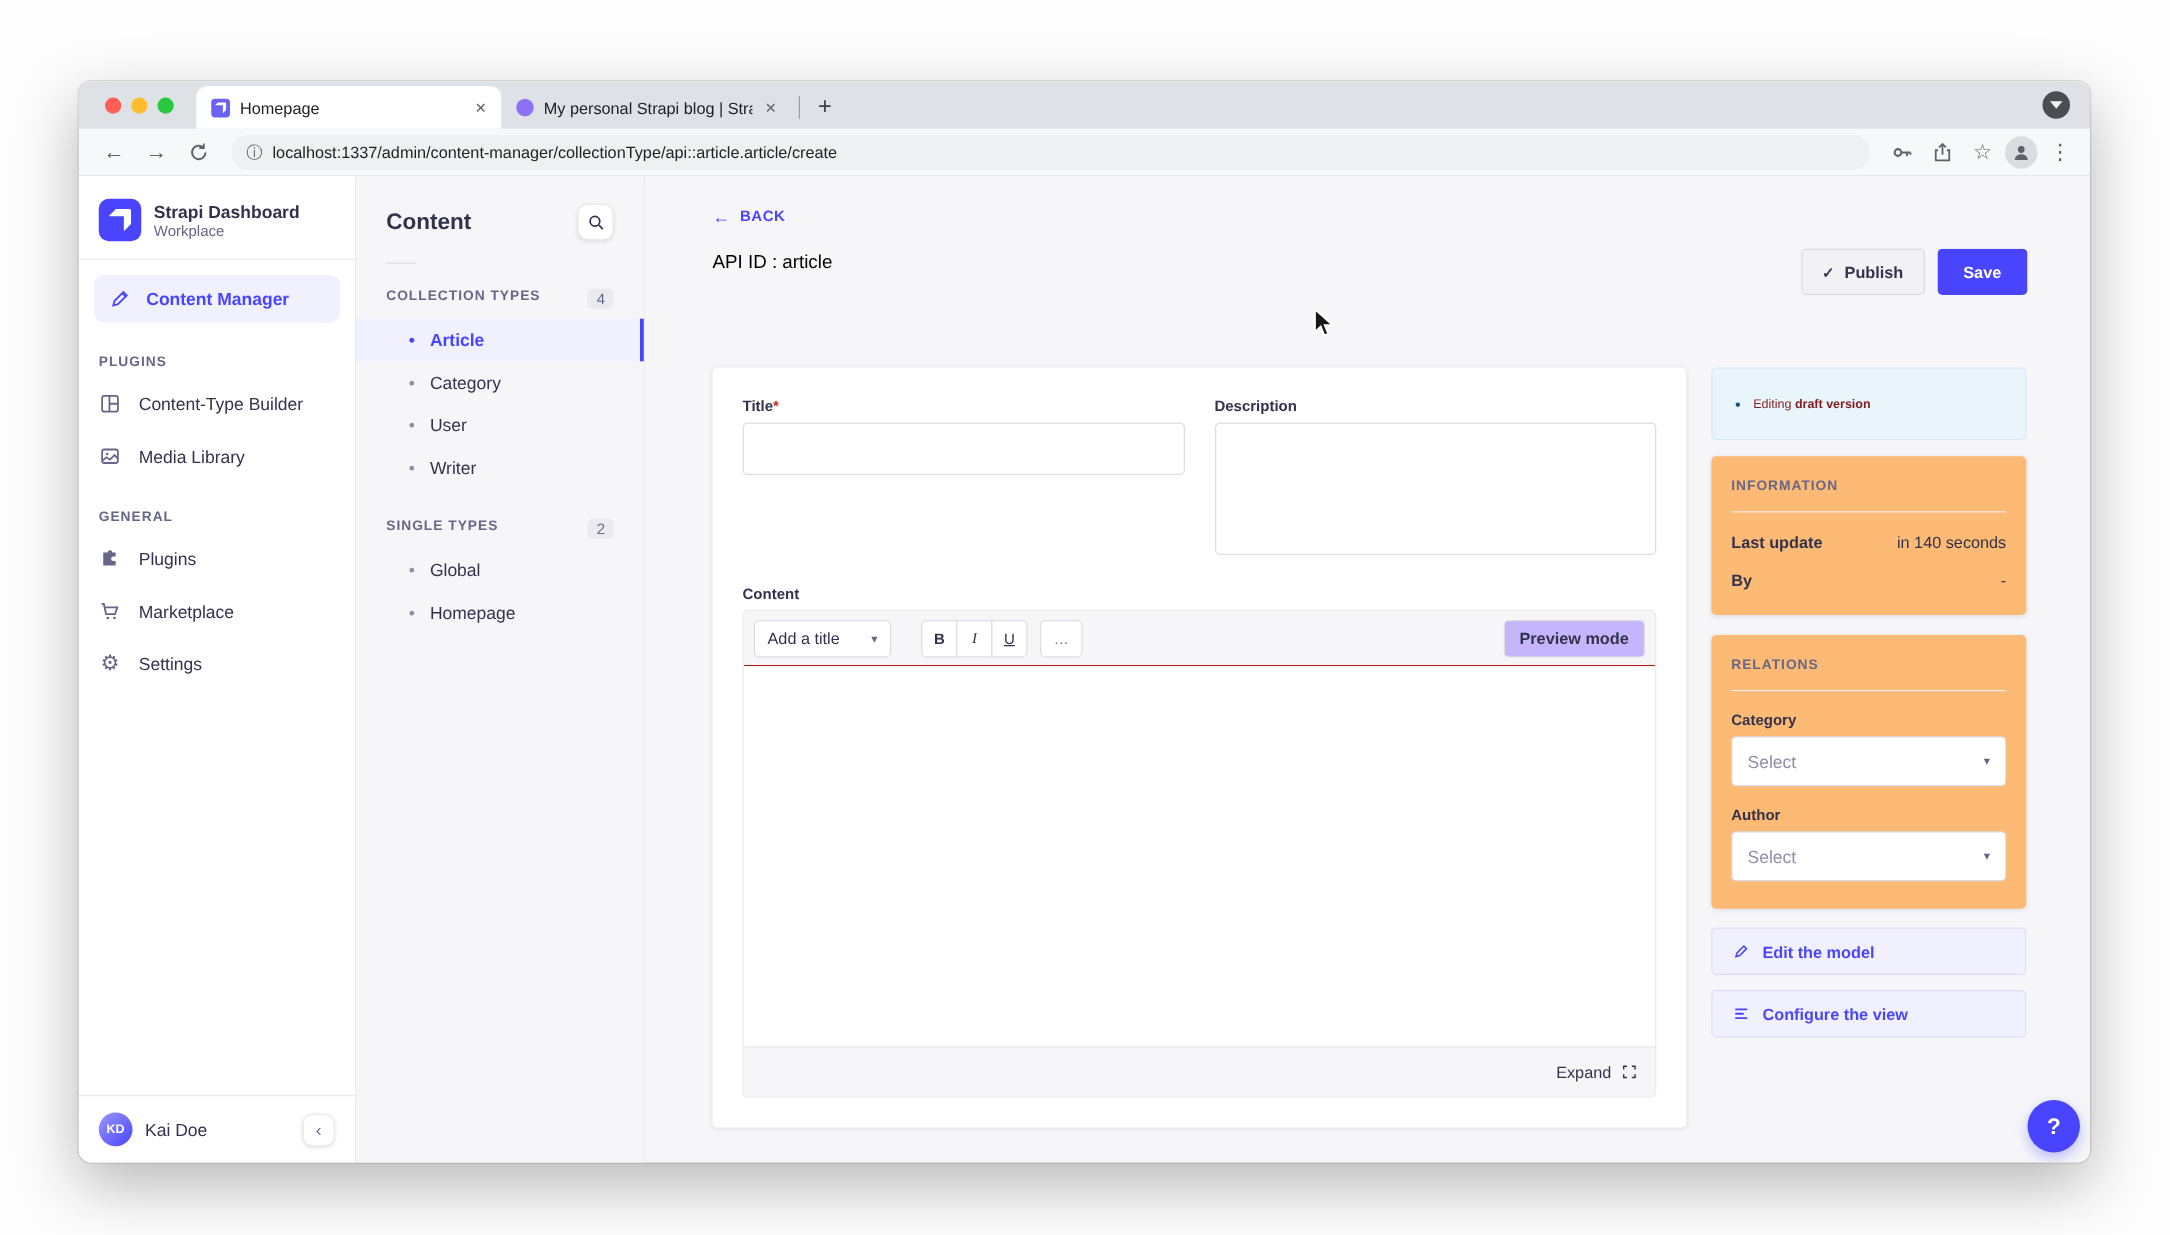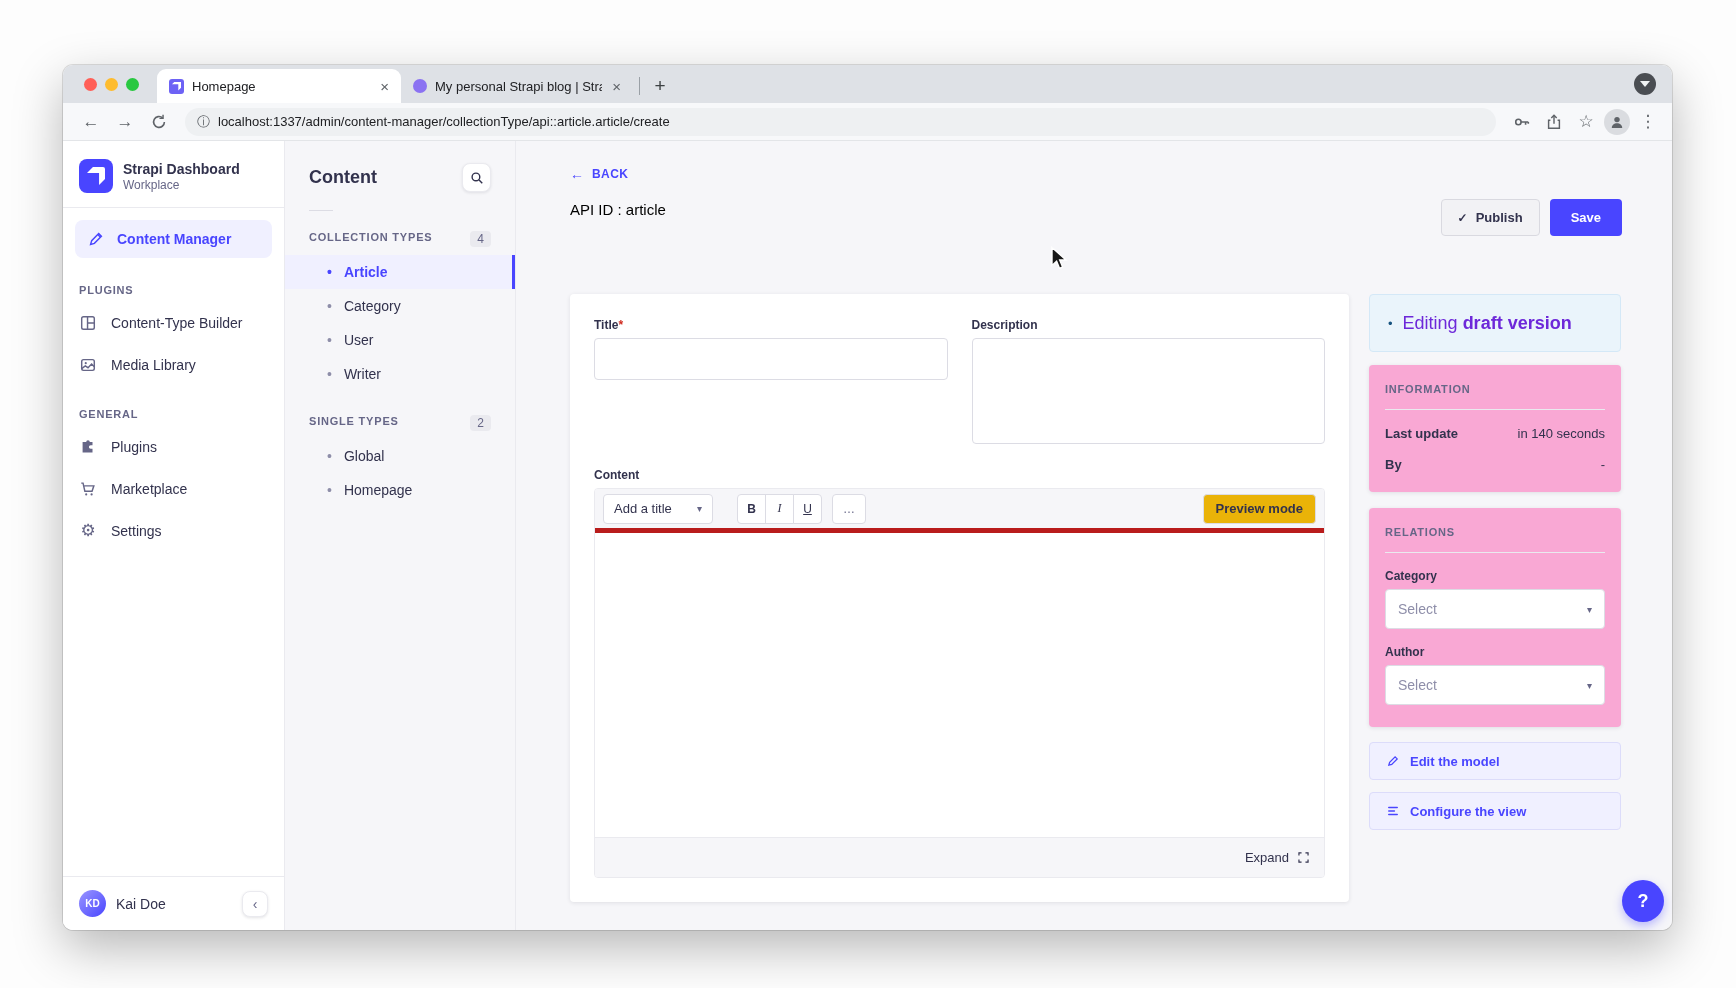--- a/index.html
+++ b/index.html
@@ -102,45 +102,45 @@
 
   
   .form-card { width:779px; background:#fff; border-radius:4px; box-shadow:0 1px 4px rgba(33,33,52,.1); padding:24px 24px 24px 24px; }
   .fields { display:grid; grid-template-columns:1fr 1fr; gap:24px; }
   .f-label { font-size:12px; font-weight:bold; color:#32324d; margin-bottom:6px; }
   .f-label .req { color:#d02b20; }
   .t-input { height:42px; border:1px solid #dcdce4; border-radius:4px; background:#fff; width:100%; }
   .t-area { height:106px; border:1px solid #dcdce4; border-radius:4px; background:#fff; width:100%; }
   .content-label { margin-top:24px; }
   .editor { border:1px solid #eaeaef; border-radius:4px; overflow:hidden; }
-  .ed-toolbar { height:44px; background:#f6f6f9; display:flex; align-items:center; padding:0 8px; gap:10px; border-bottom:5px solid #b91c1c; }
+  .ed-toolbar { height:44px; background:#f6f6f9; display:flex; align-items:center; padding:0 8px; gap:10px; border-bottom:1px solid #b91c1c; }
   .ed-select { height:30px; width:110px; background:#fff; border:1px solid #dcdce4; border-radius:4px; display:flex; align-items:center; justify-content:space-between; padding:0 10px; }
   .ed-select .lbl { font-size:13px; color:#32324d; }
   .caret { font-size:10px; color:#666687; }
   .biu { display:flex; margin-left:14px; }
   .biu .bt { width:29px; height:30px; background:#fff; border:1px solid #dcdce4; display:flex; align-items:center; justify-content:center; font-size:12px; color:#32324d; margin-left:-1px; }
   .biu .bt:first-child { border-radius:4px 0 0 4px; margin-left:0; }
   .biu .bt:last-child { border-radius:0 4px 4px 0; }
   .bt-b { font-weight:bold; }
   .bt-i { font-style:italic; font-family:"Liberation Serif", serif; }
   .bt-u { text-decoration:underline; }
   .ed-more { width:34px; height:30px; background:#fff; border:1px solid #dcdce4; border-radius:4px; display:flex; align-items:center; justify-content:center; color:#666687; font-size:12px; }
   .ed-spacer { flex:1; }
-  .btn-preview { height:30px; background:#eab308; border:1px solid #dcdce4; border-radius:4px; font-size:13px; font-weight:bold; color:#32324d; display:flex; align-items:center; padding:0 12px; }
+  .btn-preview { height:30px; background:#c4b5fd; border:1px solid #dcdce4; border-radius:4px; font-size:13px; font-weight:bold; color:#32324d; display:flex; align-items:center; padding:0 12px; }
   .ed-body { height:304px; background:#fff; }
   .ed-footer { height:40px; background:#f6f6f9; border-top:1px solid #eaeaef; display:flex; align-items:center; justify-content:flex-end; gap:8px; padding:0 14px; }
   .ed-footer .lbl { font-size:13px; color:#32324d; }
 
   
   .right-panel { width:252px; margin-left:20px; flex:none; }
   .draft-box { background:#eaf4fb; border:1px solid #d4e8f7; border-radius:4px; height:58px; display:flex; align-items:center; gap:10px; padding:0 18px; }
   .draft-box .dot { color:#17537f; font-size:13px; }
-  .draft-box .txt { font-size:18px; color:#6d28d9; }
+  .draft-box .txt { font-size:10px; color:#7f1d1d; }
   .draft-box .em { font-weight:bold; }
-  .side-card { background:#f9a8d4; border-radius:4px; box-shadow:0 1px 4px rgba(33,33,52,.1); padding:18px 16px; margin-top:13px; }
+  .side-card { background:#fdba74; border-radius:4px; box-shadow:0 1px 4px rgba(33,33,52,.1); padding:18px 16px; margin-top:13px; }
   .side-sec-lbl { font-size:11px; font-weight:bold; letter-spacing:.8px; color:#666687; }
   .side-hr { height:1px; background:#eaeaef; margin:14px 0 16px 0; }
   .kv { display:flex; justify-content:space-between; align-items:baseline; margin-bottom:16px; }
   .kv:last-child { margin-bottom:2px; }
   .kv .k { font-size:13px; font-weight:bold; color:#32324d; }
   .kv .v { font-size:13px; color:#32324d; }
   .rel-field { margin-bottom:16px; }
   .rel-field:last-child { margin-bottom:4px; }
   .rel-label { font-size:12px; font-weight:bold; color:#32324d; margin-bottom:6px; }
   .rel-select { height:40px; border:1px solid #dcdce4; border-radius:4px; background:#fff; display:flex; align-items:center; justify-content:space-between; padding:0 12px; }

